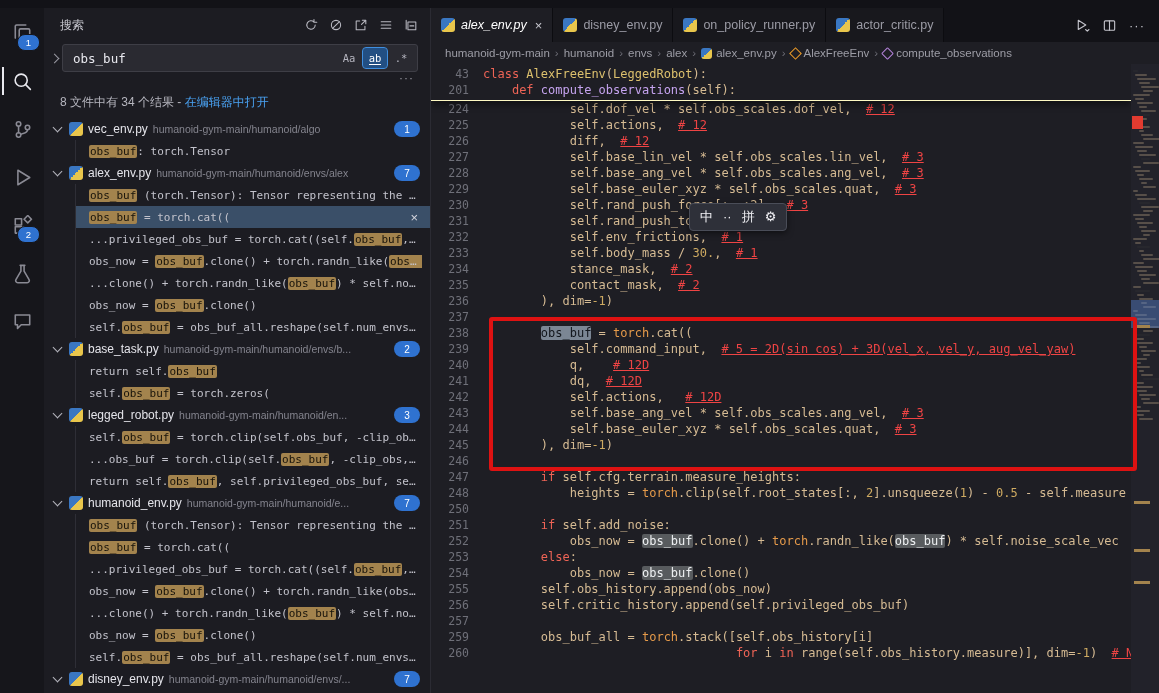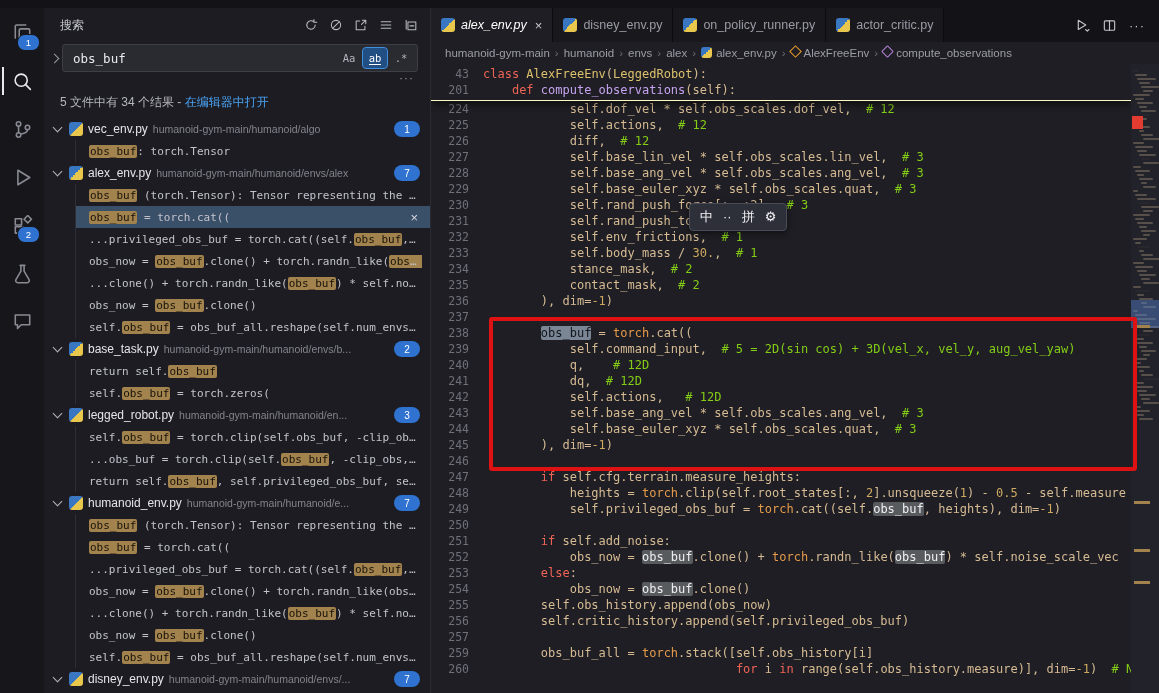--- a/index.html
+++ b/index.html
@@ -52,34 +52,34 @@
   .editor-col{flex:1;display:flex;flex-direction:column;min-width:0;background:#1e1e24;}
   .tab-bar{height:34px;background:#121217;display:flex;align-items:stretch;flex:none;}
   .tab{display:flex;align-items:center;gap:6px;padding:0 10px;background:#18181d;border-right:1px solid #0c0c10;color:#9b9ba5;font-size:12.5px;cursor:pointer;}
   .tab.active{background:#1e1e24;color:#ffffff;}
   .tab.active .tab-label{font-style:italic;}
   .tab-close{font-size:13px;color:#c8c8d0;margin-left:2px;cursor:pointer;}
   .tab-actions{margin-left:auto;display:flex;align-items:center;gap:12px;padding:0 14px;color:#c3c3cb;}
   .tab-actions svg{width:15px;height:15px;}
   .ta-more{font-size:13px;letter-spacing:1px;cursor:pointer;}
   .breadcrumb-bar{height:22px;display:flex;align-items:center;padding:0 14px;gap:5px;font-size:11.5px;color:#9d9da6;flex:none;white-space:nowrap;overflow:hidden;}
-  .bc-item{display:flex;align-items:flex-start;gap:4px;cursor:pointer;}
+  .bc-item{display:flex;align-items:center;gap:4px;cursor:pointer;}
   .bc-sep{color:#6c6c75;}
   .sym-class{width:7px;height:7px;border:1.5px solid #ee9d28;transform:rotate(45deg);flex:none;}
   .sym-method{width:7px;height:7px;border:1.5px solid #b180d7;border-radius:1px;transform:rotate(45deg);flex:none;}
 
   .code-wrap{flex:1;position:relative;display:flex;min-height:0;}
   .code-main{flex:1;min-width:0;overflow:hidden;display:flex;flex-direction:column;}
   .sticky{position:relative;z-index:3;background:#1e1e24;padding:2px 0;border-bottom:1px solid #fef9c3;box-shadow:0 4px 7px rgba(0,0,0,.45);flex:none;}
   .code-lines{flex:1;overflow:hidden;}
   .code-line{display:flex;height:16px;line-height:16px;font-family:"DejaVu Sans Mono",monospace;font-size:12px;white-space:pre;}
   .ln{width:38px;text-align:right;padding-right:14px;color:#6f7079;flex:none;font-size:11.5px;}
   .lc{flex:1;overflow:hidden;}
   .tk-p{color:#d6bb93;} .tk-k{color:#ee6456;} .tk-t{color:#e59a4a;} .tk-n{color:#ceaa61;}
-  .tk-c{color:#84cc16;} .tk-f{color:#c5a3ef;} .tk-C{color:#dcc06d;}
+  .tk-c{color:#ef4444;text-decoration:underline;} .tk-f{color:#c5a3ef;} .tk-C{color:#dcc06d;}
   .tk-m{background:#585b5e;color:#eef0f2;border-radius:2px;}
   .tk-M{background:#7b8694;color:#12161c;border-radius:2px;}
 
   .minimap{width:28px;flex:none;background:#22222a;position:relative;overflow:hidden;padding-top:6px;}
   .mm-bar{height:2px;margin-bottom:2px;background:rgba(212,185,146,.30);border-radius:1px;}
   .mm-red{position:absolute;left:1px;top:52px;width:11px;height:13px;background:#e23b30;}
   .mm-slider{position:absolute;left:0;top:236px;width:100%;height:28px;background:rgba(86,128,205,.45);}
   .mm-mark{position:absolute;left:3px;width:16px;height:3px;background:#a3834d;}
 
   .annotation-rect{position:absolute;left:58px;top:253px;width:640px;height:146px;border:4px solid #de1212;border-radius:3px;z-index:5;pointer-events:none;}
@@ -213,21 +213,21 @@
                 <span>ab</span>
               </span>
               <span class="opt-btn">
                 <span>.*</span>
               </span>
             </span>
         </span>
       </div>
       <div class="more-row">···</div>
       <div class="summary">
-        <span>5 文件中有 34 个结果 - </span><span class="link">在编辑器中打开</span>
+        <span>8 文件中有 34 个结果 - </span><span class="link">在编辑器中打开</span>
       </div>
       <div class="tree">
           <div class="file-row">
             <span class="tw-chev"></span>
             <span class="py-ico"></span>
             <span class="f-name">vec_env.py</span>
             <span class="f-path">humanoid-gym-main/humanoid/algo</span>
             <span class="count-badge">1</span>
           </div>
           <div class="match-group">
@@ -437,21 +437,20 @@
               <div class="code-line"><span class="ln">239</span><span class="lc"><span class="tk-p">            self.command_input,  </span><span class="tk-c"># 5 = 2D(sin cos) + 3D(vel_x, vel_y, aug_vel_yaw)</span></span></div>
               <div class="code-line"><span class="ln">240</span><span class="lc"><span class="tk-p">            q,    </span><span class="tk-c"># 12D</span></span></div>
               <div class="code-line"><span class="ln">241</span><span class="lc"><span class="tk-p">            dq,  </span><span class="tk-c"># 12D</span></span></div>
               <div class="code-line"><span class="ln">242</span><span class="lc"><span class="tk-p">            self.actions,   </span><span class="tk-c"># 12D</span></span></div>
               <div class="code-line"><span class="ln">243</span><span class="lc"><span class="tk-p">            self.base_ang_vel * self.obs_scales.ang_vel,  </span><span class="tk-c"># 3</span></span></div>
               <div class="code-line"><span class="ln">244</span><span class="lc"><span class="tk-p">            self.base_euler_xyz * self.obs_scales.quat,  </span><span class="tk-c"># 3</span></span></div>
               <div class="code-line"><span class="ln">245</span><span class="lc"><span class="tk-p">        ), dim=</span><span class="tk-n">-1</span><span class="tk-p">)</span></span></div>
               <div class="code-line"><span class="ln">246</span><span class="lc"></span></div>
               <div class="code-line"><span class="ln">247</span><span class="lc"><span class="tk-p">        </span><span class="tk-k">if</span><span class="tk-p"> self.cfg.terrain.measure_heights:</span></span></div>
               <div class="code-line"><span class="ln">248</span><span class="lc"><span class="tk-p">            heights = </span><span class="tk-t">torch</span><span class="tk-p">.clip(self.root_states[:, </span><span class="tk-n">2</span><span class="tk-p">].unsqueeze(</span><span class="tk-n">1</span><span class="tk-p">) - </span><span class="tk-n">0.5</span><span class="tk-p"> - self.measure</span></span></div>
-              <div class="code-line"><span class="ln">249</span><span class="lc"><span class="tk-p">            self.privileged_obs_buf = </span><span class="tk-t">torch</span><span class="tk-p">.cat((self.</span><span class="tk-m">obs_buf</span><span class="tk-p">, heights), dim=</span><span class="tk-n">-1</span><span class="tk-p">)</span></span></div>
               <div class="code-line"><span class="ln">250</span><span class="lc"></span></div>
               <div class="code-line"><span class="ln">251</span><span class="lc"><span class="tk-p">        </span><span class="tk-k">if</span><span class="tk-p"> self.add_noise:</span></span></div>
               <div class="code-line"><span class="ln">252</span><span class="lc"><span class="tk-p">            obs_now = </span><span class="tk-m">obs_buf</span><span class="tk-p">.clone() + </span><span class="tk-t">torch</span><span class="tk-p">.randn_like(</span><span class="tk-m">obs_buf</span><span class="tk-p">) * self.noise_scale_vec</span></span></div>
               <div class="code-line"><span class="ln">253</span><span class="lc"><span class="tk-p">        </span><span class="tk-k">else</span><span class="tk-p">:</span></span></div>
               <div class="code-line"><span class="ln">254</span><span class="lc"><span class="tk-p">            obs_now = </span><span class="tk-m">obs_buf</span><span class="tk-p">.clone()</span></span></div>
               <div class="code-line"><span class="ln">255</span><span class="lc"><span class="tk-p">        self.obs_history.append(obs_now)</span></span></div>
               <div class="code-line"><span class="ln">256</span><span class="lc"><span class="tk-p">        self.critic_history.append(self.privileged_obs_buf)</span></span></div>
               <div class="code-line"><span class="ln">257</span><span class="lc"></span></div>
               <div class="code-line"><span class="ln">259</span><span class="lc"><span class="tk-p">        obs_buf_all = </span><span class="tk-t">torch</span><span class="tk-p">.stack([self.obs_history[i]</span></span></div>
               <div class="code-line"><span class="ln">260</span><span class="lc"><span class="tk-p">                                   </span><span class="tk-k">for</span><span class="tk-p"> i </span><span class="tk-k">in</span><span class="tk-p"> range(self.obs_history.measure)], dim=</span><span class="tk-n">-1</span><span class="tk-p">)  </span><span class="tk-c"># N</span></span></div>

